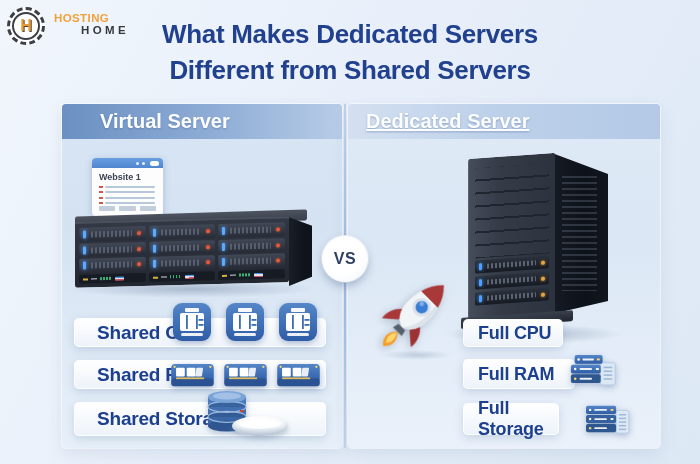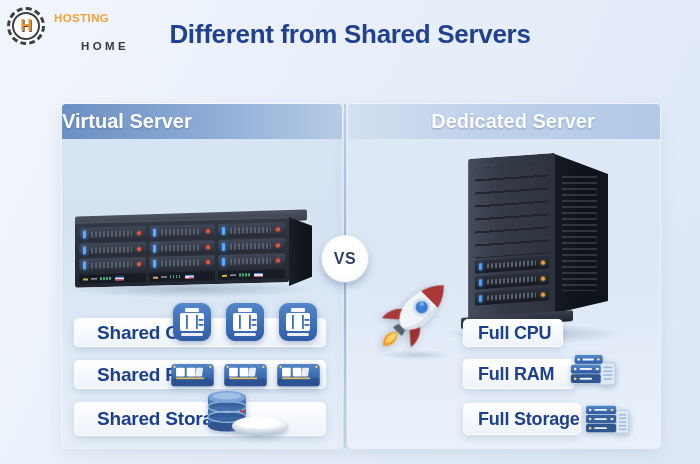--- a/index.html
+++ b/index.html
@@ -10,36 +10,36 @@
   }
   
   .brand{position:absolute;left:5px;top:5px;width:170px;height:44px;z-index:20;}
   .badge-outer{position:absolute;left:2px;top:2px;width:38px;height:38px;border-radius:50%;
     border:3px dashed #3b4046;background:#fff;box-sizing:border-box;}
   .badge-inner{position:absolute;inset:2px;border-radius:50%;border:2.5px solid #3b4046;
     display:flex;align-items:center;justify-content:center;box-sizing:border-box;
     font-weight:700;font-size:16px;color:#e89b35;text-shadow:1px 1px 0 #50463a;}
   .brand-text{position:absolute;left:49px;top:7px;line-height:1.05;}
   .brand-l1{font-weight:700;font-size:11.5px;color:#f0a23a;letter-spacing:.4px;}
-  .brand-l2{font-weight:700;font-size:11.5px;color:#35393f;letter-spacing:3.4px;margin-top:16px;padding-left:27px;}
+  .brand-l2{font-weight:700;font-size:11.5px;color:#35393f;letter-spacing:3.4px;margin-top:0;padding-left:27px;}
   
   .title{position:absolute;left:0;right:0;top:16px;text-align:center;z-index:5;
     font-weight:700;font-size:26px;line-height:36px;color:#21418e;letter-spacing:-.3px;}
   
   .panel{position:absolute;top:104px;height:344px;border-radius:4px;
     box-shadow:0 0 0 1px rgba(255,255,255,.55),0 6px 16px rgba(120,145,180,.18);}
   .panel-left{left:62px;width:280px;
     background:linear-gradient(180deg,#d8e5f4 0%,#d4e2f2 35%,#dfeaf6 70%,#e7f0f9 100%);}
   .panel-right{left:348px;width:312px;
     background:linear-gradient(180deg,#dfe9f6 0%,#dbe7f5 40%,#e4edf8 75%,#eaf1fa 100%);}
   .panel-header{position:absolute;left:0;right:0;top:0;height:35px;line-height:35px;
     border-radius:4px 4px 0 0;font-weight:700;font-size:20px;color:#fdfeff;
     text-shadow:0 1px 2px rgba(70,100,150,.45);}
-  .ph-left{background:linear-gradient(90deg,#6b90c2 0%,#8fadd6 55%,#b7cce7 100%);}
-  .ph-right{background:linear-gradient(90deg,#d4e0f0 0%,#bed1ea 45%,#b3c9e6 100%);text-align:center;padding-left:18px;}
+  .ph-left{background:linear-gradient(90deg,#6b90c2 0%,#8fadd6 55%,#b7cce7 100%);padding-left:38px;}
+  .ph-right{background:linear-gradient(90deg,#d4e0f0 0%,#bed1ea 45%,#b3c9e6 100%);text-align:left;padding-left:18px;text-decoration:underline;}
   
   .divider{position:absolute;left:344px;top:104px;width:2px;height:344px;z-index:2;
     background:linear-gradient(180deg,#bcd2ea 0%,#93b6dc 50%,#bcd2ea 100%);}
   .vs-badge{position:absolute;left:322px;top:236px;width:46px;height:46px;border-radius:50%;z-index:10;
     background:radial-gradient(circle at 40% 35%,#ffffff 55%,#eef3f9 100%);
     box-shadow:0 4px 9px rgba(90,115,150,.45),0 0 0 1px rgba(255,255,255,.8);
     display:flex;align-items:center;justify-content:center;
     font-weight:700;font-size:16px;color:#2d3f63;letter-spacing:.5px;}
   
   .bwin{position:absolute;background:#fdfdfe;border-radius:4px;
@@ -91,21 +91,21 @@
     border:1px solid rgba(255,255,255,.85);border-radius:5px;
     box-shadow:0 3px 8px rgba(110,140,175,.28);display:flex;align-items:center;z-index:6;box-sizing:border-box;}
   .feat span{font-weight:700;font-size:19px;color:#1c3f8e;letter-spacing:-.2px;}
   .fl{left:12px;width:252px;height:29px;}
   .fl span{margin-left:22px;}
   .f-cpu{top:214px;} .f-ram{top:256px;} .f-sto{top:298px;height:34px;}
   .fr span{margin-left:14px;font-size:18px;}
   .fr{left:115px;}
   .fr-cpu{top:215px;width:100px;height:28px;}
   .fr-ram{top:255px;width:112px;height:30px;}
-  .fr-sto{top:299px;width:118px;height:32px;}
+  .fr-sto{top:299px;width:96px;height:32px;}
   
   .cpu-icons{position:absolute;left:110px;top:198px;display:flex;gap:13px;z-index:7;}
   .cpu-icons svg{width:40px;height:40px;filter:drop-shadow(0 2px 3px rgba(60,90,140,.4));}
   .ram-icons{position:absolute;left:108px;top:257px;display:flex;gap:8px;z-index:7;}
   .ram-icons svg{width:45px;height:29px;filter:drop-shadow(0 2px 3px rgba(60,90,140,.4));}
   .db-icon{position:absolute;left:143px;top:284px;z-index:7;}
   .db-icon svg{width:48px;height:48px;filter:drop-shadow(0 2px 3px rgba(60,90,140,.35));}
   .disk{position:absolute;left:170px;top:312px;width:56px;height:20px;border-radius:50%;z-index:8;
     background:linear-gradient(180deg,#ffffff 0%,#eef3f8 55%,#ccd7e3 100%);
     box-shadow:inset 0 -3px 4px rgba(150,165,185,.45),0 3px 5px rgba(110,135,165,.4);}
@@ -158,26 +158,46 @@
         <span>H</span>
       </div>
     </div>
     <div class="brand-text">
       <div class="brand-l1">HOSTING</div>
       <div class="brand-l2">HOME</div>
     </div>
   </div>
 
   <div class="title">
+    <div>What Makes Dedicated Servers</div>
     <div>Different from Shared Servers</div>
   </div>
 
   <section class="panel panel-left">
     <div class="panel-header ph-left">Virtual Server</div>
 
+    <div class="bwin bw1">
+      <div class="bwin-bar">
+        <span class="dot d2"></span>
+        <span class="dot d1"></span>
+        <span class="pill"></span>
+      </div>
+      <div class="bwin-title">Website 1</div>
+      <div class="bwin-lines">
+          <i></i>
+          <i></i>
+          <i></i>
+          <i></i>
+        </div>
+      <div class="bwin-btns">
+          <b></b>
+          <b></b>
+          <b></b>
+        </div>
+    </div>
 
     <div class="rack-shadow"></div>
     <div class="rack-top"></div>
     <div class="rack-side"></div>
     <div class="rack-front">
       <div class="rack-cols">
         <div class="rack-col">
           <div class="bay">
               <i class="vents"></i>
             </div>

